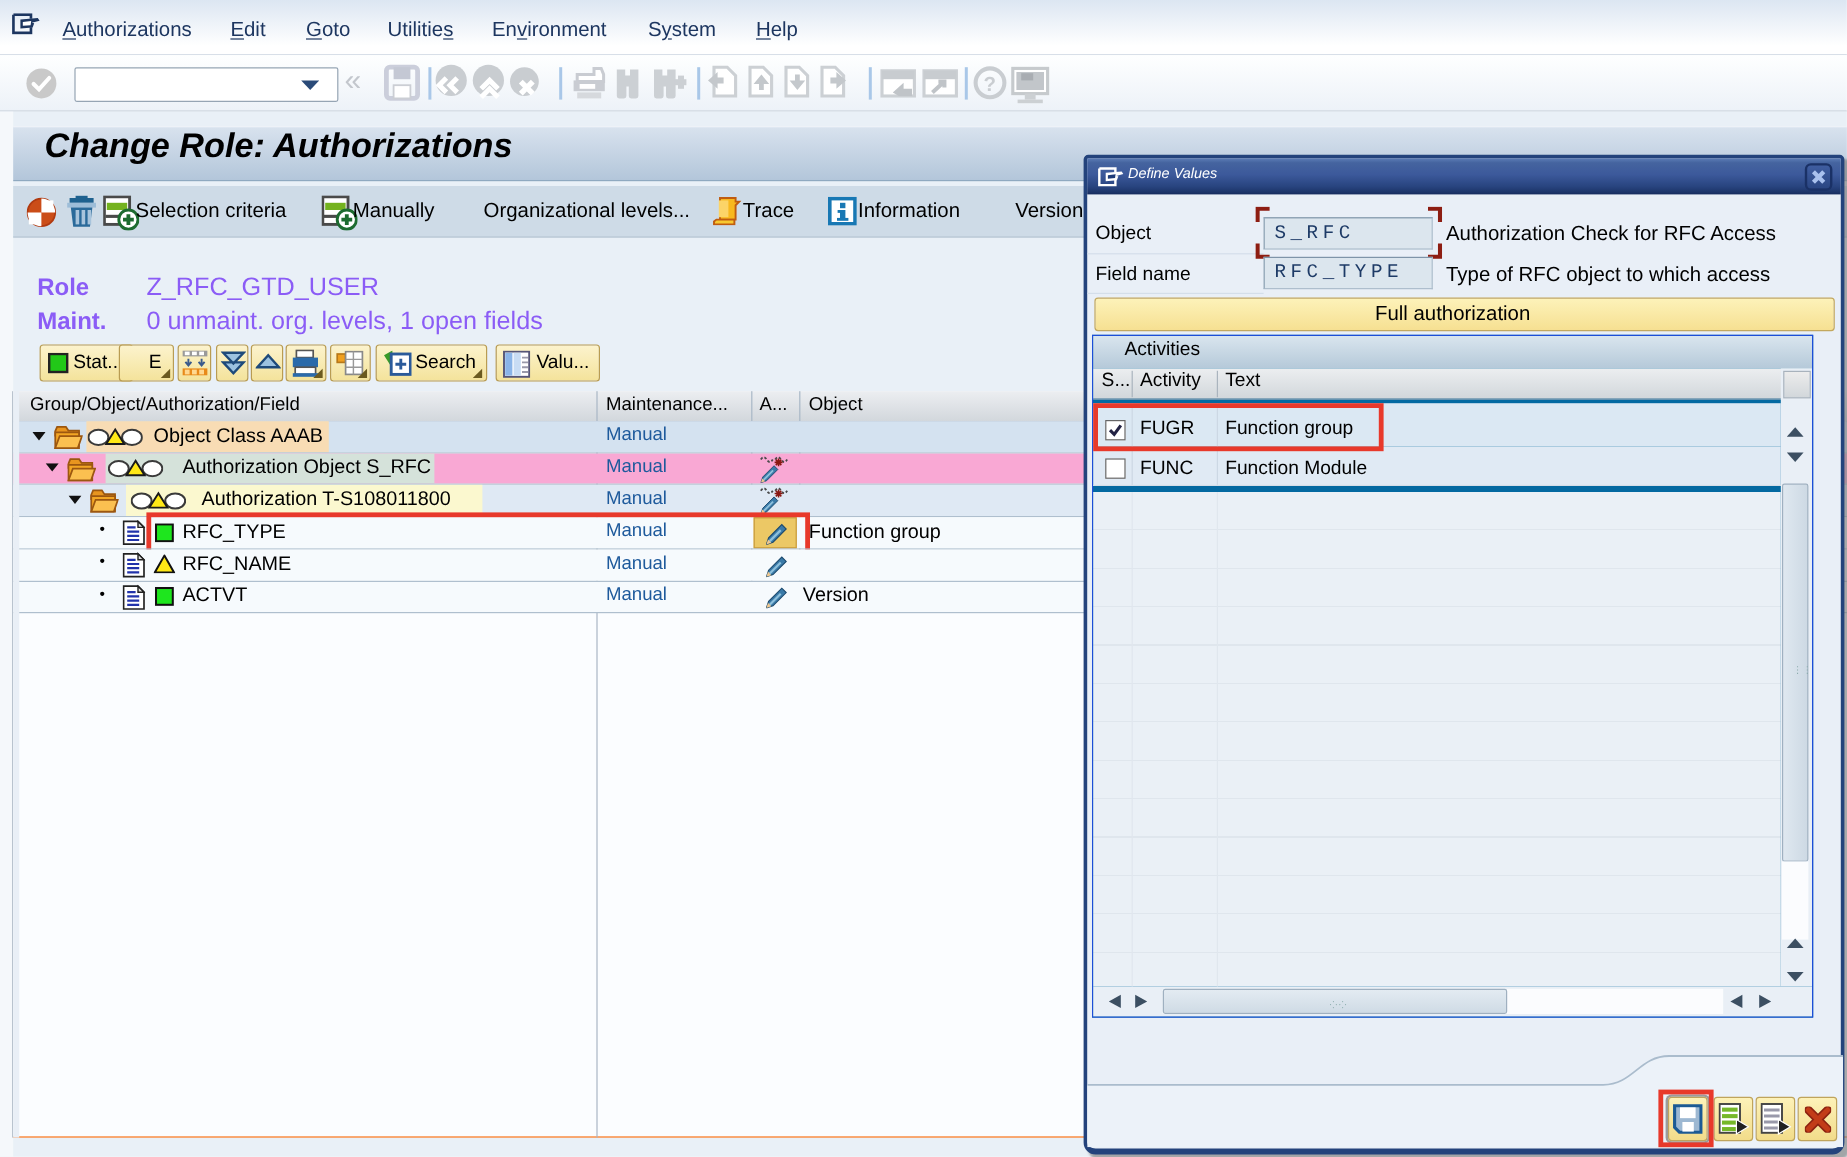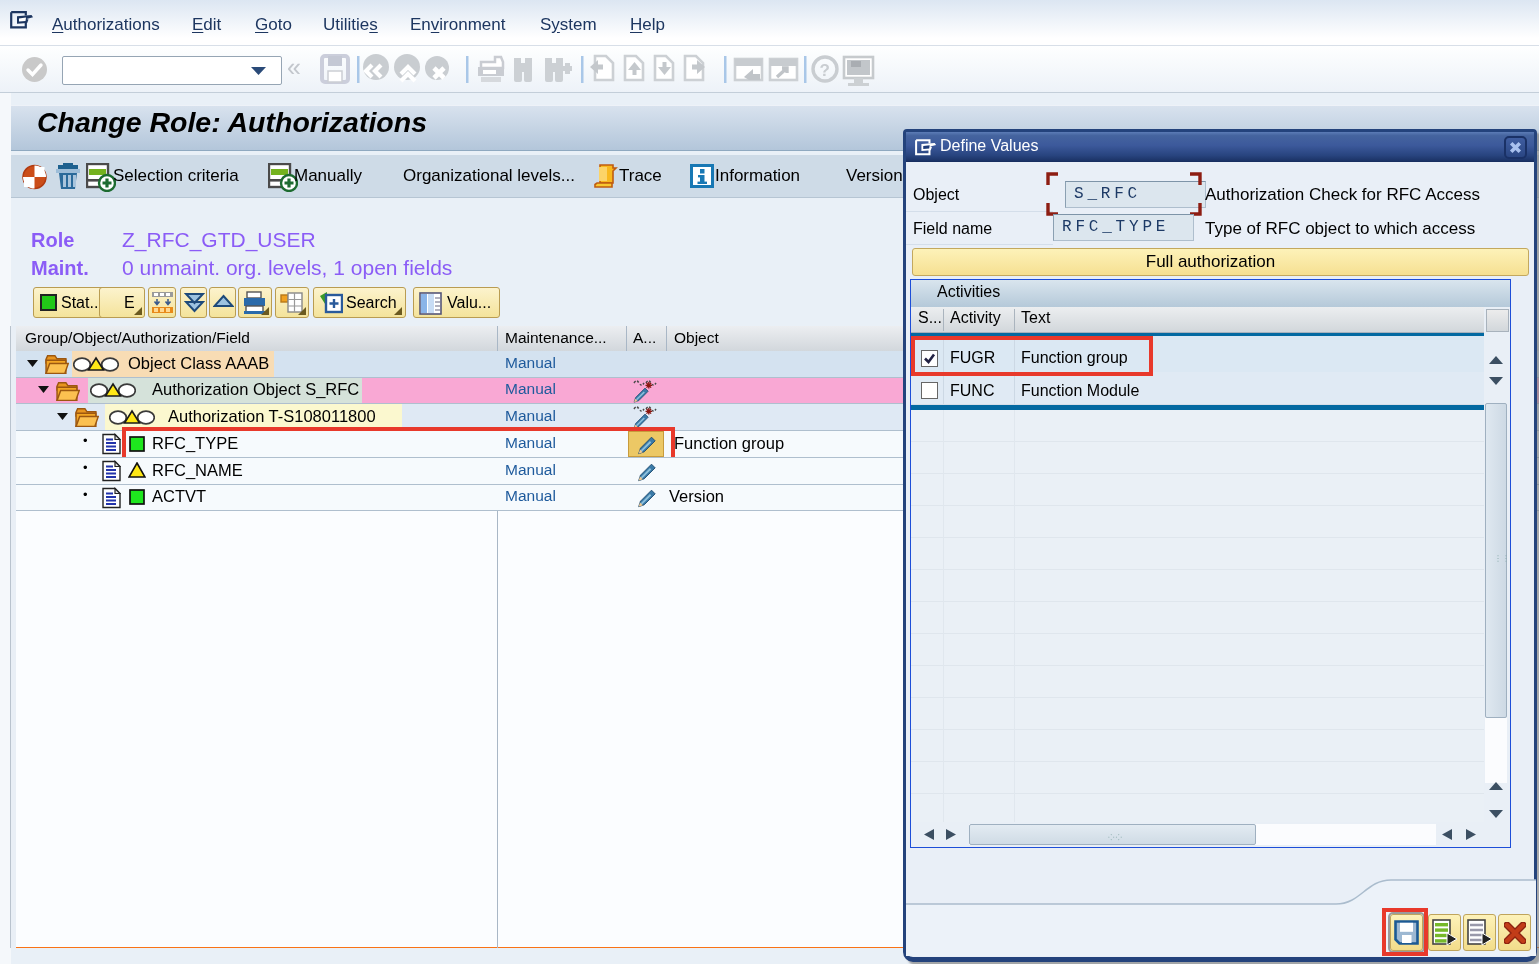--- a/index.html
+++ b/index.html
@@ -446,32 +446,32 @@
 
 <div class="abs" id="dlg" style="left:903px;top:129px;width:634px;height:833px;box-sizing:border-box;
  border:3px solid #24437c;border-bottom-width:5px;border-radius:4px 4px 10px 10px;background:#e9eff7;box-shadow:4px 4px 2px rgba(125,125,125,.65);font-size:16px;">
  <div class="abs" id="dtitle" style="left:0;top:0;width:628px;height:30px;
   background:linear-gradient(180deg,#5c7cb6 0%,#45649f 12%,#3c599b 45%,#28447f 78%,#1d3569 94%,#162b5d 100%);">
   <svg class="abs" style="left:9px;top:7px" width="22" height="17" viewBox="0 0 24 18">
    <path d="M1.2 1.2 H15.8 V4.6 M15.8 11.8 V16.4 H1.2 V1.2" stroke="#fff" stroke-width="2.2" fill="none"></path>
    <path d="M7 5.2 L21.5 4 L23 6.2 L16.5 8 L18.5 8.4 L17.2 12 L7 12.8 Z" fill="#fff"></path>
    <path d="M9 7.4 L16 6.6 L15.5 10 L9 10.5 Z" fill="#1e3b78"></path>
   </svg>
-  <span class="abs" style="left:34px;top:5px;color:#fff;font-size:16px;">Define Values</span>
+  <span class="abs" style="left:34px;top:5px;color:#fff;font-size:12px;font-style:italic;">Define Values</span>
   <div class="abs" style="left:598px;top:4px;width:23px;height:23px;border-radius:5px;
    background:linear-gradient(#3f5da0,#2a4683);border:2px solid #1a3166;box-sizing:border-box;">
    <svg class="abs" style="left:3px;top:3px" width="13" height="13" viewBox="0 0 13 13">
     <path d="M2.2 2.2 L10.8 10.8 M10.8 2.2 L2.2 10.8" stroke="#a9c1ee" stroke-width="3.6"></path>
         </svg>
   </div>
  </div>
  <span class="abs" style="left:7px;top:54px">Object</span>
  <div class="abs" style="left:0;top:79px;width:147px;height:1px;background:#d4deea"></div>
  <div class="abs" style="left:0;top:112px;width:147px;height:1px;background:#d4deea"></div>
- <div class="abs" style="left:147px;top:49px;width:141px;height:27px;background:#dce6ee;border:1px solid #aebecd;border-top-color:#7e94a8;border-left-color:#8ba0b2;box-sizing:border-box;margin-left:12px;">
+ <div class="abs" style="left:147px;top:49px;width:141px;height:27px;background:#dce6ee;border:1px solid #aebecd;border-top-color:#7e94a8;border-left-color:#8ba0b2;box-sizing:border-box;">
   <span style="position:absolute;left:8px;top:3px;font-family:'Liberation Mono',monospace;font-size:16px;letter-spacing:3.8px;color:#1d3a66;">S_RFC</span>
  </div>
  <svg class="abs" style="left:140px;top:40px" width="156" height="44" viewBox="0 0 156 44">
   <path d="M12 2 H2 V13 M144 2 h10 V13 M12 42 H2 V31 M144 42 h10 V31" stroke="#8d1d12" stroke-width="3.4" fill="none"></path>
  </svg>
  <span class="abs" style="left:299px;top:53px;font-size:17px">Authorization Check for RFC Access</span>
  <span class="abs" style="left:7px;top:88px">Field name</span>
  <div class="abs" style="left:147px;top:82px;width:141px;height:27px;background:#dce6ee;border:1px solid #aebecd;border-top-color:#7e94a8;border-left-color:#8ba0b2;box-sizing:border-box;">
   <span style="position:absolute;left:8px;top:3px;font-family:'Liberation Mono',monospace;font-size:16px;letter-spacing:3.8px;color:#1d3a66;">RFC_TYPE</span>
  </div>

